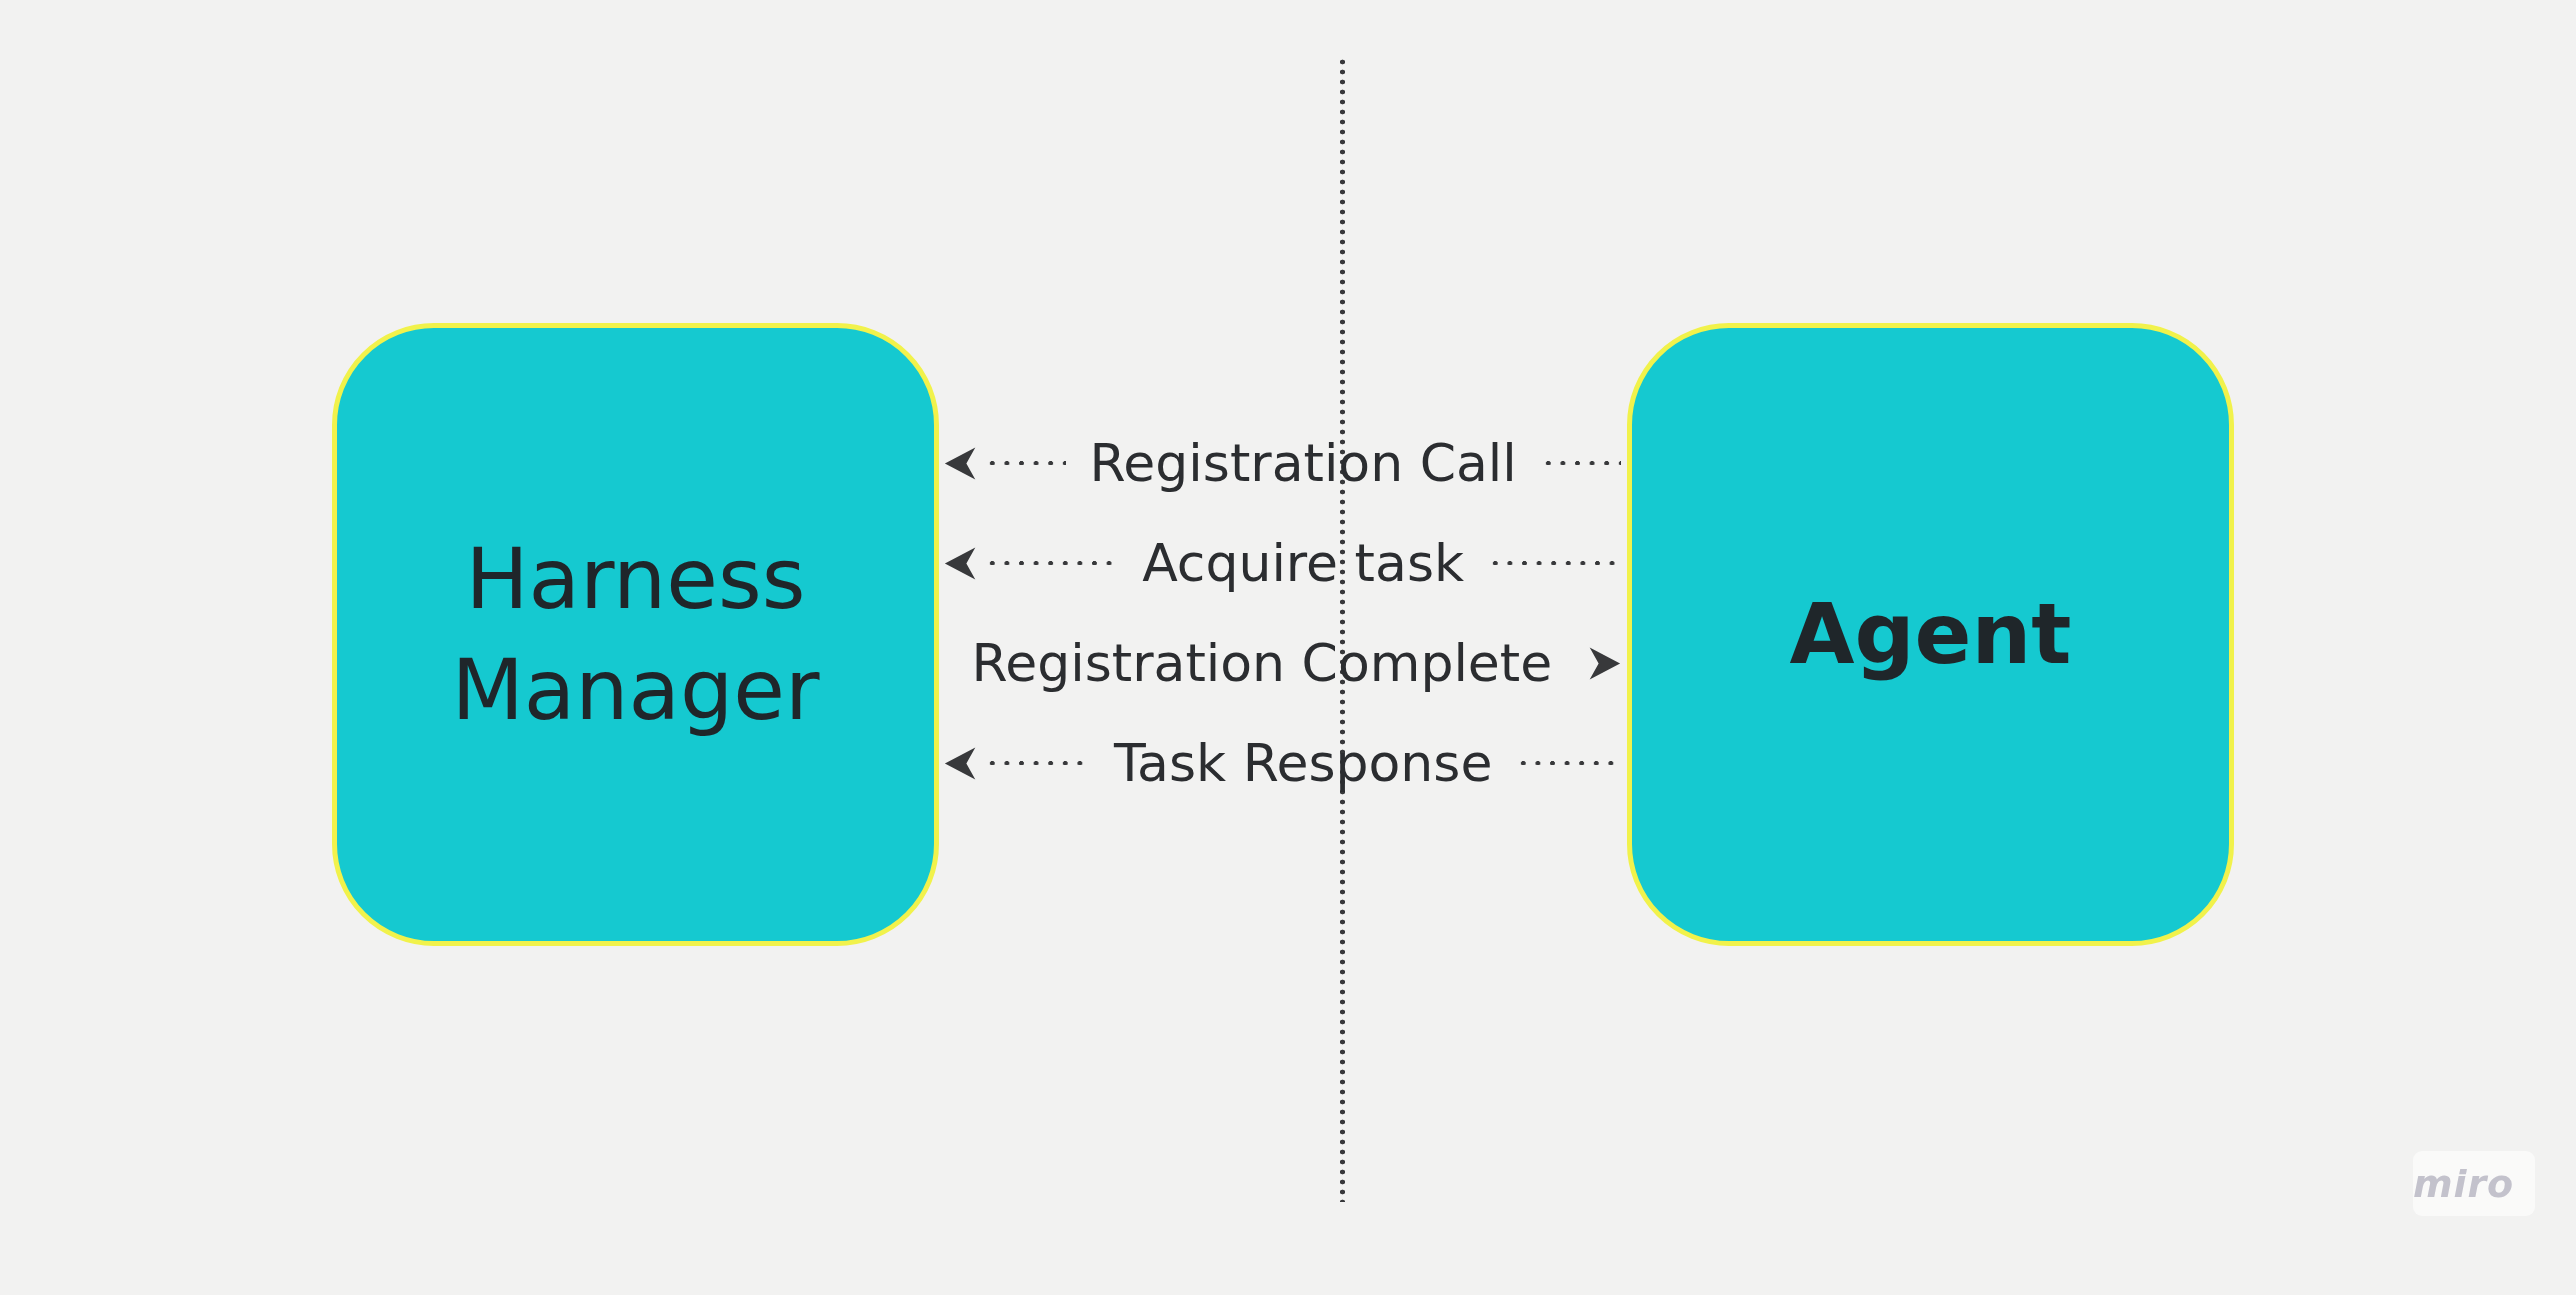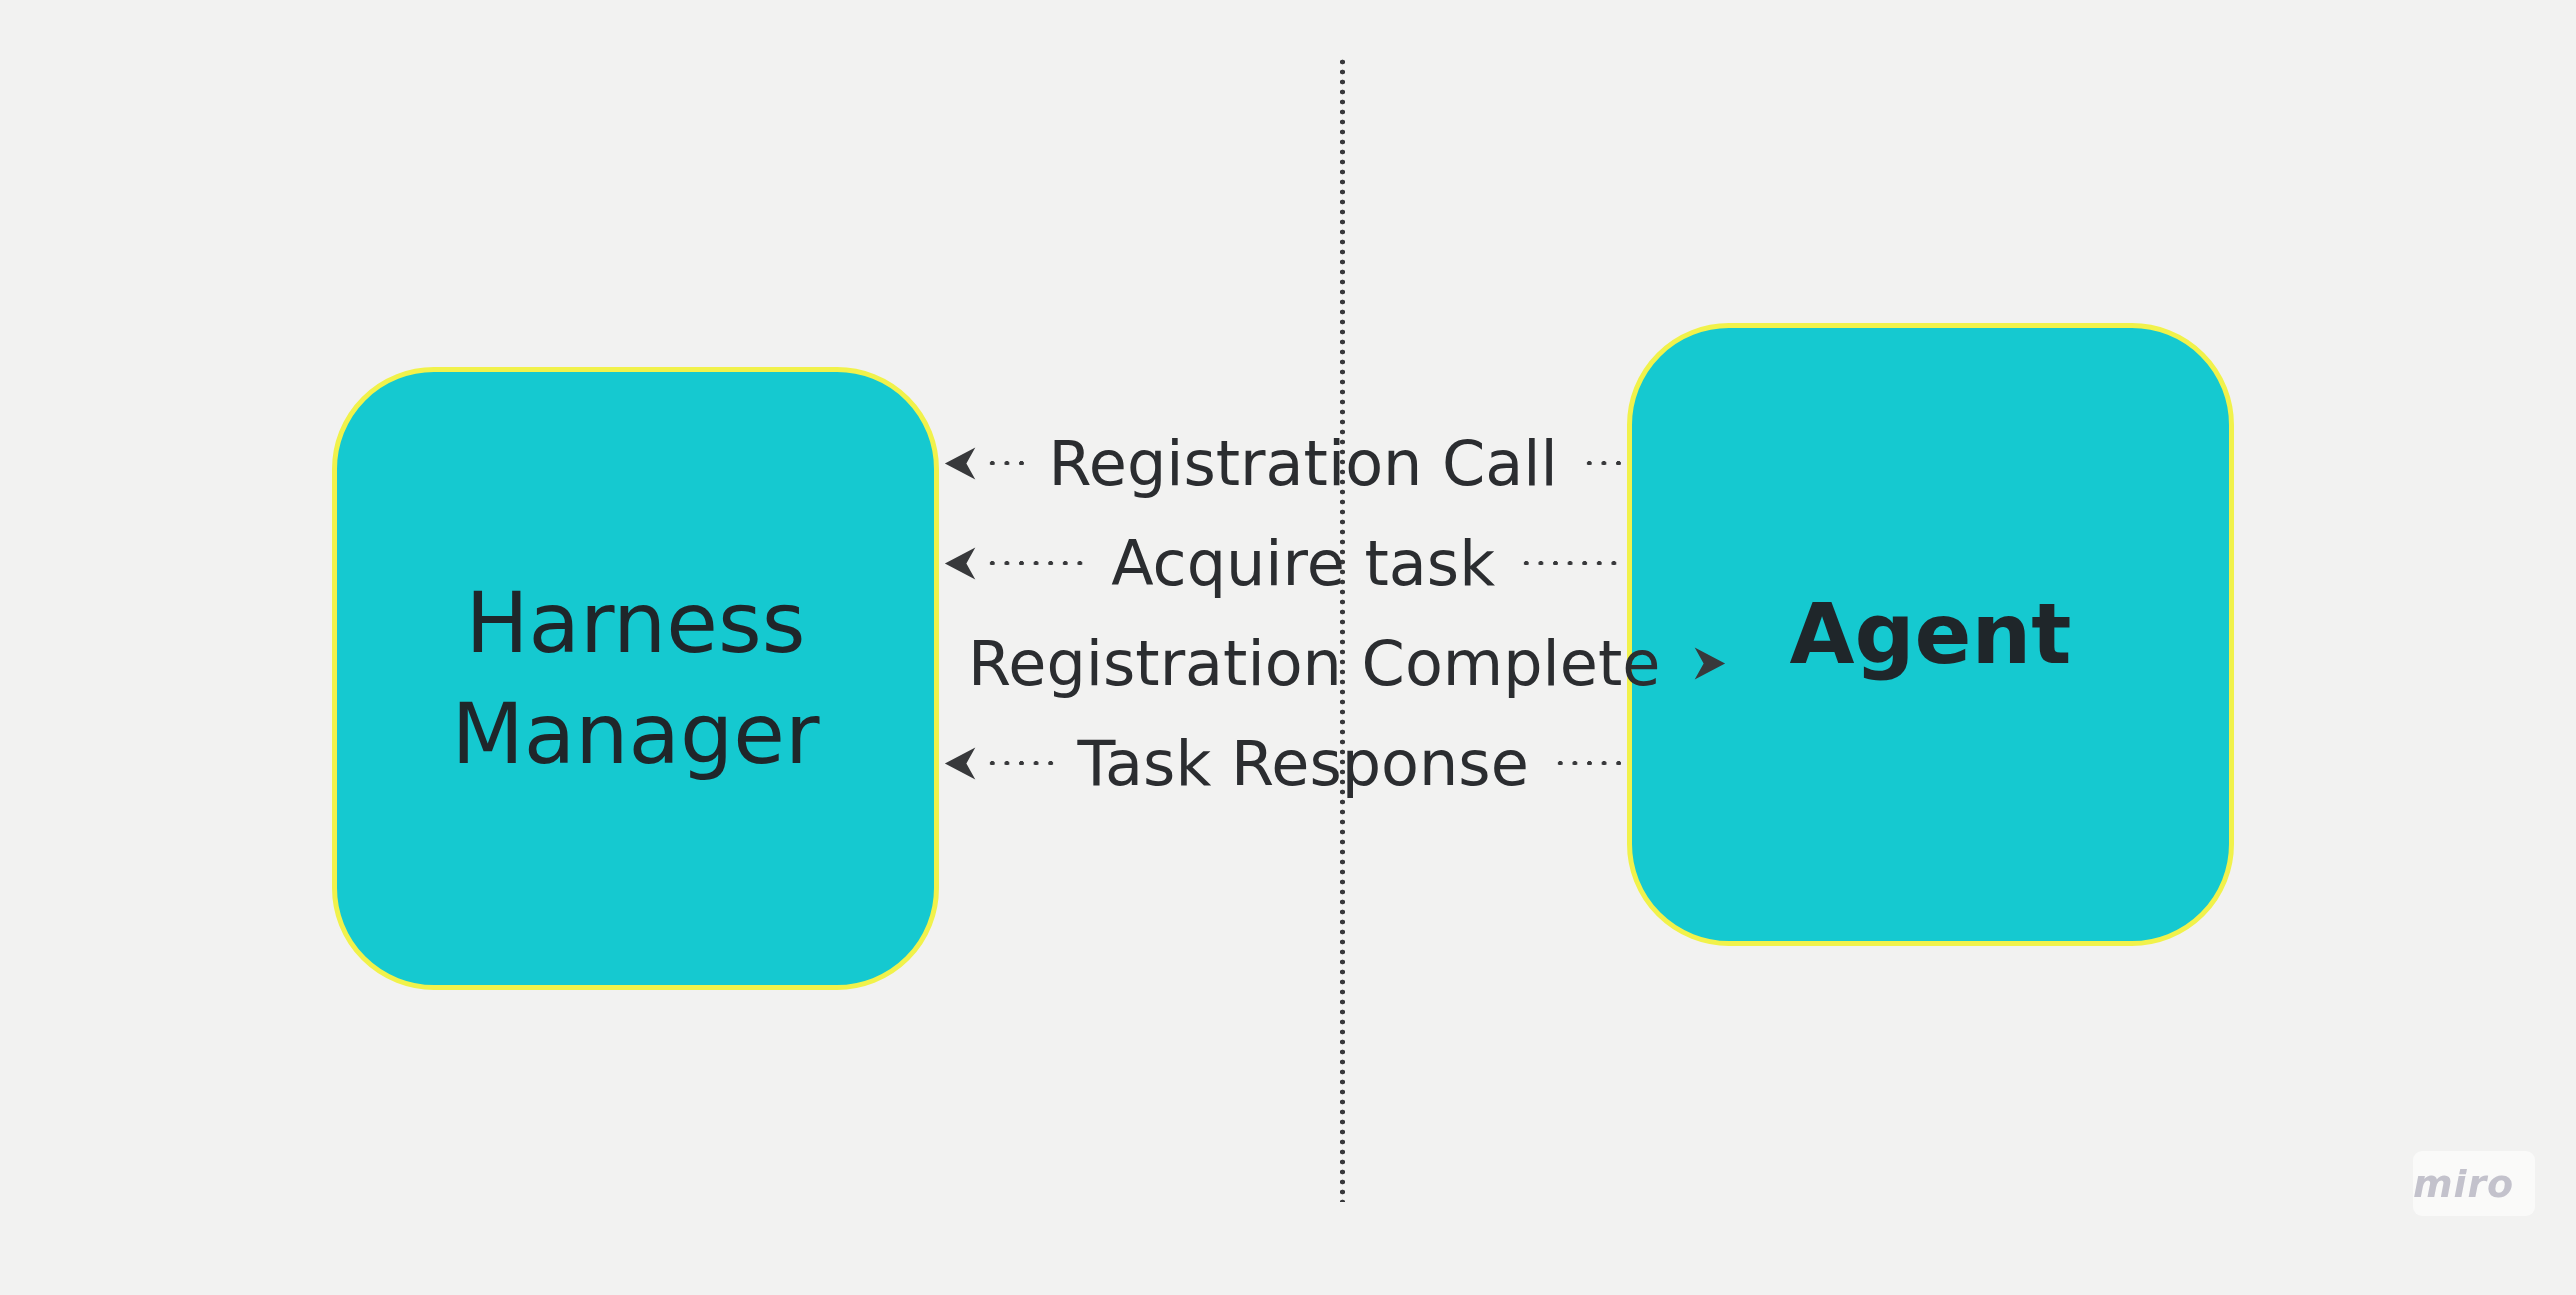--- a/index.html
+++ b/index.html
@@ -37,21 +37,21 @@
     box-sizing: border-box;
     background: var(--node-fill, #15c9d0);
     border: 5.5px solid var(--node-border, #f1f24b);
     border-radius: 102px;
     display: flex;
     align-items: center;
     justify-content: center;
     text-align: center;
     z-index: 2;
   }
-  .node-left  { left: 332px; margin-top: 44px; }
+  .node-left  { left: 332px; }
   .node-right { left: 1627px; font-weight: bold; }
   .node-label {
     font-size: 84px;
     line-height: 1.32;
     color: var(--node-text, #1f262a);
     max-width: 484px;
   }
   
   .messages {
     position: absolute;
@@ -71,21 +71,21 @@
     flex: 1 1 auto;
     height: 4.6px;
     background-image: radial-gradient(circle, var(--line, #38393b) 2.1px, transparent 2.7px);
     background-size: 14.6px 4.6px;
     background-repeat: repeat-x;
     background-position: left center;
   }
   .msg-label {
     flex: 0 0 auto;
     padding: 0 24px;
-    font-size: 62px;
+    font-size: 52px;
     white-space: nowrap;
     color: var(--label-text, #2b2d30);
   }
   .arrow {
     flex: 0 0 auto;
     width: 34px;
     height: 37px;
     display: block;
   }
   .arrow + .dots { margin-left: 7.3px; }

